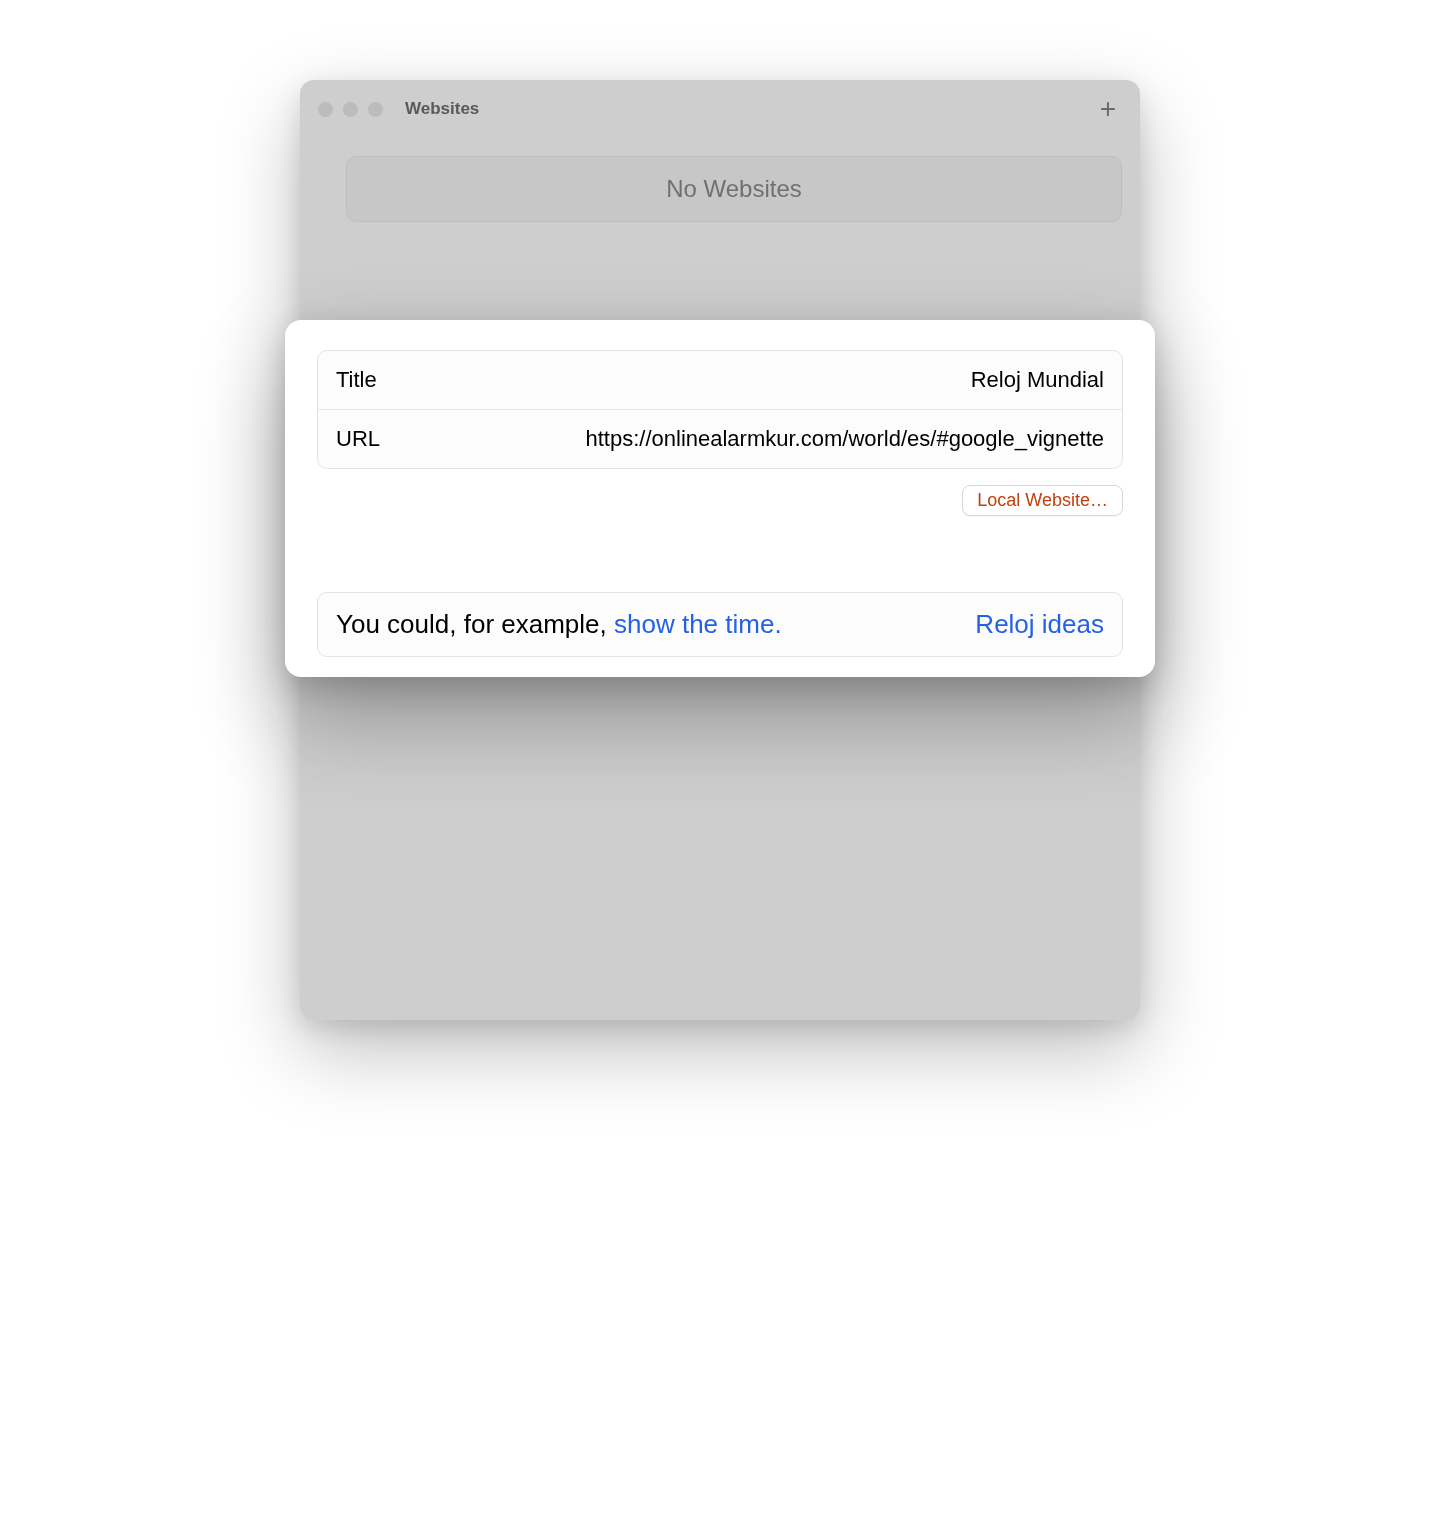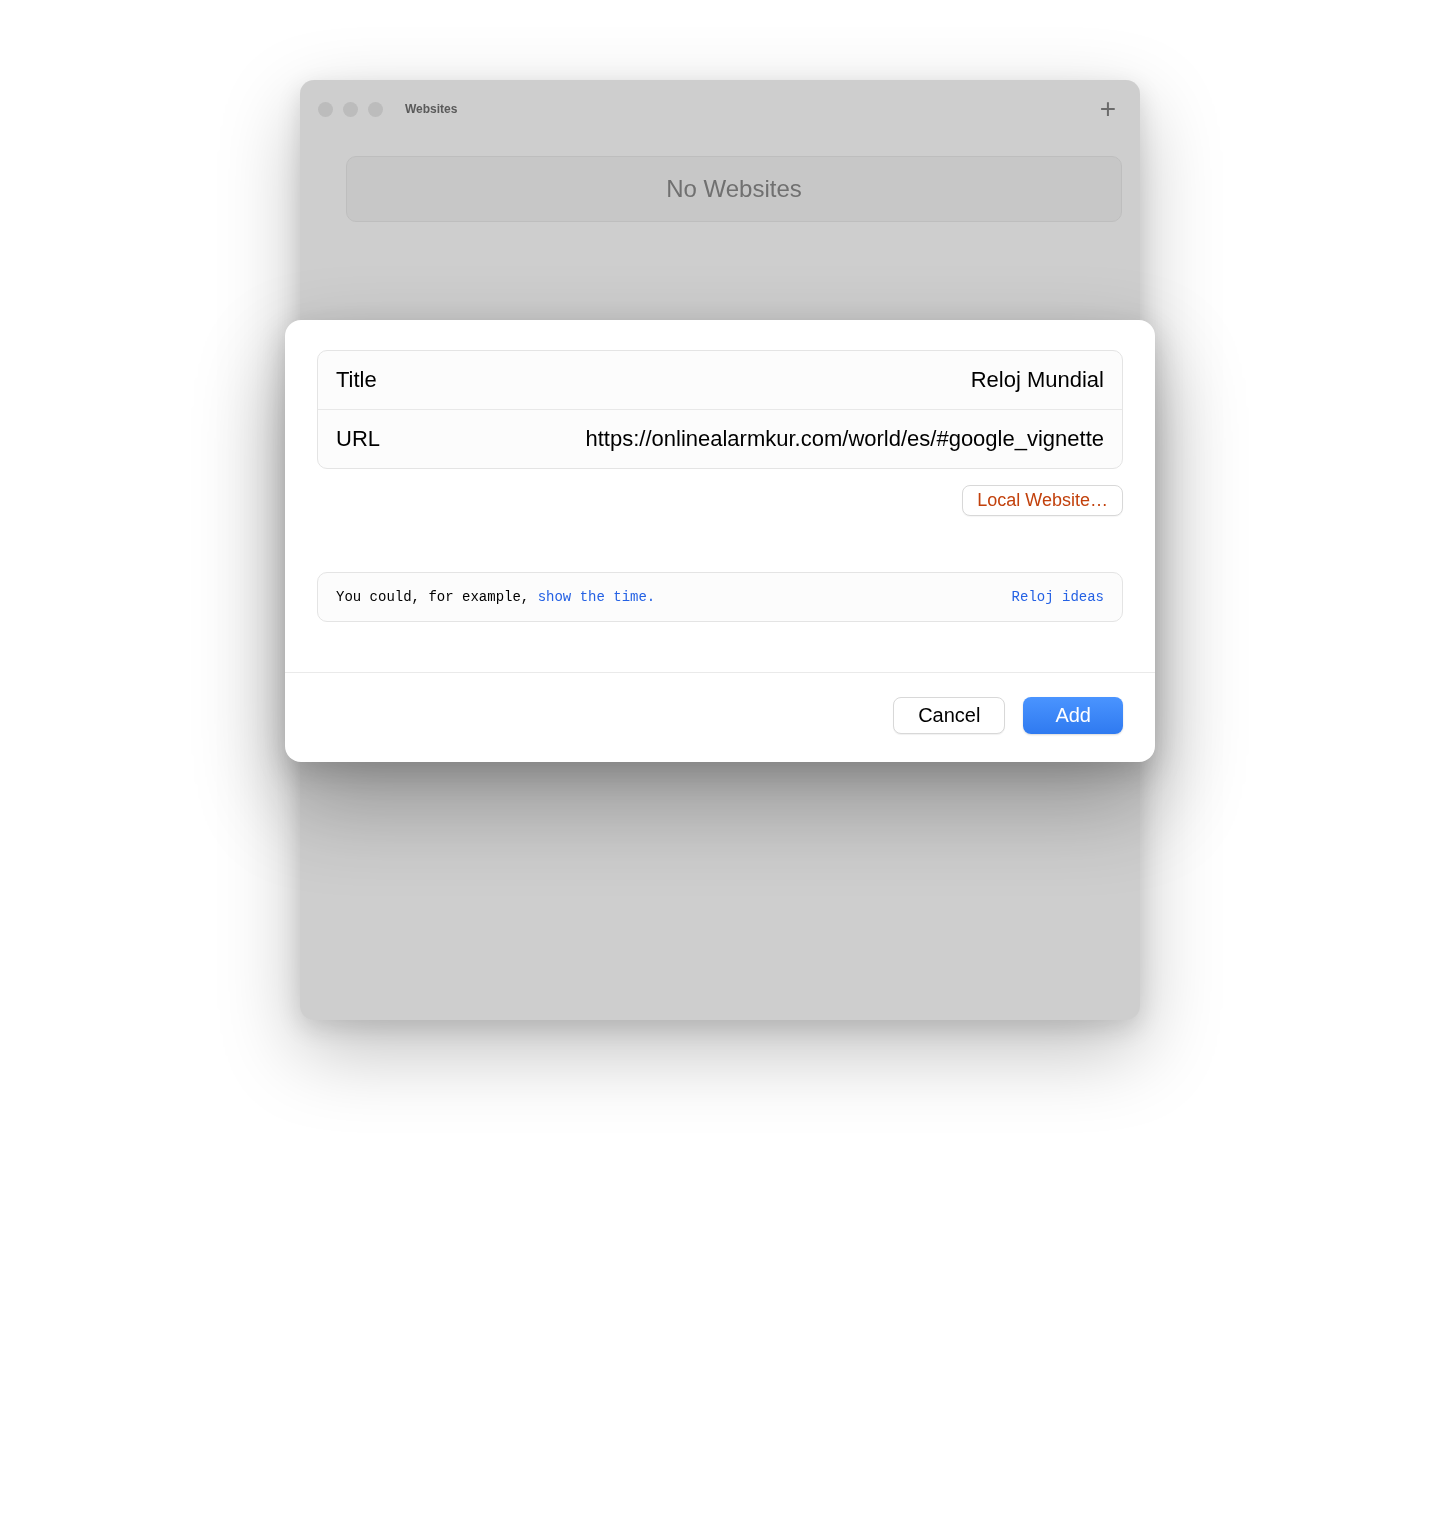--- a/index.html
+++ b/index.html
@@ -58,21 +58,21 @@
     
     .traffic-dot {
       width: 15px;
       height: 15px;
       border-radius: 50%;
       background: #d6d6d6;
     }
     
     .window-title {
       margin-left: 22px;
-      font-size: 12px;
+      font-size: 17px;
       font-weight: 700;
       color: #676767;
     }
     
     .add-button-top {
       position: absolute;
       right: 18px;
       top: 50%;
       transform: translateY(-50%);
       width: 28px;
@@ -170,30 +170,29 @@
       border: 1px solid #d8d8d8;
       border-radius: 8px;
       padding: 4px 14px;
       font-size: 18px;
       color: #c2410c;
       cursor: pointer;
       box-shadow: 0 1px 1px rgba(0,0,0,0.04);
     }
     
     .hint-box {
-      margin-top: 56px;
+      margin-top: 76px;
       border: 1px solid #e4e4e4;
       border-radius: 10px;
       background: #fcfcfc;
       padding: 16px 18px;
       display: flex;
       align-items: center;
       justify-content: space-between;
-      font-size: 14px;
-      font-family: Liberation Mono, monospace;
+      font-size: 26px;
     }
     
     .hint-text {
       color: #000;
     }
     
     .hint-link {
       color: #2461e4;
       cursor: pointer;
     }
@@ -282,19 +281,15 @@
 
       <div class="hint-box">
         <div class="hint-text">
           <span>You could, for example, </span><span class="hint-link">show the time.</span>
         </div>
         <span class="more-ideas">Reloj ideas</span>
       </div>
 
     </div>
 
-    <div class="modal-footer">
-      <button class="btn btn-cancel">Cancel</button>
-      <button class="btn btn-add">Add</button>
-    </div>
   </div>
 
 </div>
 
 </body></html>

